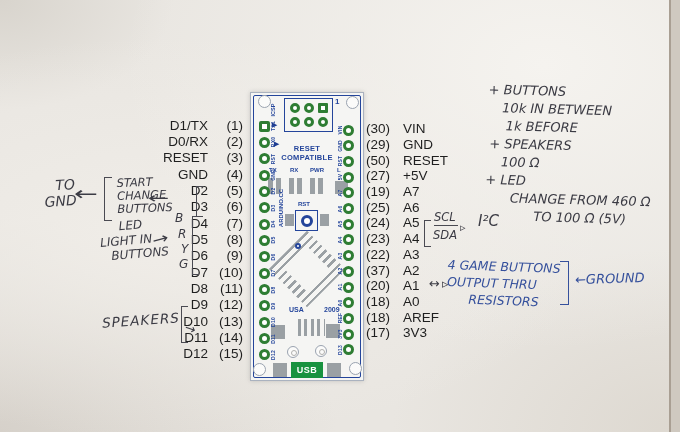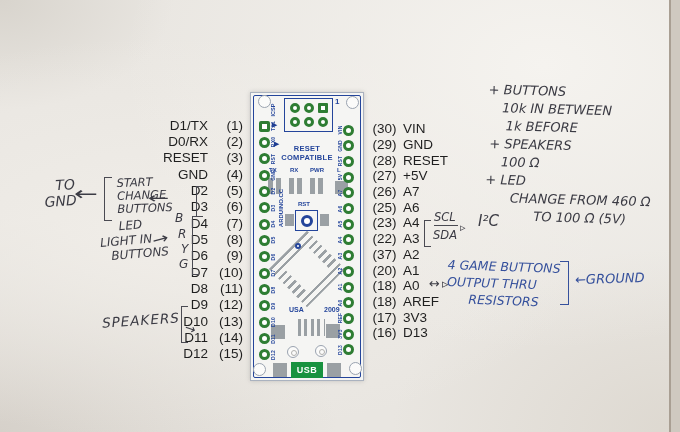--- a/index.html
+++ b/index.html
@@ -16,21 +16,21 @@
        background:#cfc9c0;border-left:2px solid #a99f93;}
   
   .pincol{position:absolute;color:#1f1f1f;}
   #left-pins{left:124px;top:117px;width:119px;}
   #right-pins{left:366px;top:121px;width:130px;}
   .prow{display:flex;align-items:center;font-size:13.5px;font-weight:500;}
   #left-pins .prow{height:16.35px;justify-content:flex-end;}
   #right-pins .prow{height:15.7px;justify-content:flex-start;}
   #left-pins .pname{flex:1;text-align:right;}
   #left-pins .pnum{width:35px;text-align:right;}
-  #right-pins .pnum{width:37px;text-align:center;}
+  #right-pins .pnum{width:37px;text-align:left;}
   #right-pins .pname{text-align:left;}
   
   .board{position:absolute;left:250px;top:92px;width:112px;height:287px;
          background:#f5f5f3;border:1px solid #aab2bf;box-shadow:0 0 4px rgba(120,120,120,.35);}
   .silk-frame{position:absolute;inset:2px;border:1.5px solid #24459b;border-radius:2px;}
   .hole{position:absolute;width:13px;height:13px;border-radius:50%;
         background:#fbfbfa;border:1.5px solid #9aa3b0;box-sizing:border-box;}
   .pad{position:absolute;width:11px;height:11px;border-radius:50%;
        background:#fff;border:3px solid #2e7d33;box-sizing:border-box;}
   .pad.sq{border-radius:2px;}
@@ -144,36 +144,40 @@
   <div id="right-pins" class="pincol">
       <div class="prow">
         <span class="pnum">(30)</span>
         <span class="pname">VIN</span>
       </div>
       <div class="prow">
         <span class="pnum">(29)</span>
         <span class="pname">GND</span>
       </div>
       <div class="prow">
-        <span class="pnum">(28)</span>
+        <span class="pnum">(50)</span>
         <span class="pname">RESET</span>
       </div>
       <div class="prow">
         <span class="pnum">(27)</span>
         <span class="pname">+5V</span>
       </div>
       <div class="prow">
-        <span class="pnum">(26)</span>
+        <span class="pnum">(19)</span>
         <span class="pname">A7</span>
       </div>
       <div class="prow">
         <span class="pnum">(25)</span>
         <span class="pname">A6</span>
       </div>
       <div class="prow">
+        <span class="pnum">(24)</span>
+        <span class="pname">A5</span>
+      </div>
+      <div class="prow">
         <span class="pnum">(23)</span>
         <span class="pname">A4</span>
       </div>
       <div class="prow">
         <span class="pnum">(22)</span>
         <span class="pname">A3</span>
       </div>
       <div class="prow">
         <span class="pnum">(37)</span>
         <span class="pname">A2</span>
@@ -186,24 +190,20 @@
         <span class="pnum">(18)</span>
         <span class="pname">A0</span>
       </div>
       <div class="prow">
         <span class="pnum">(18)</span>
         <span class="pname">AREF</span>
       </div>
       <div class="prow">
         <span class="pnum">(17)</span>
         <span class="pname">3V3</span>
-      </div>
-      <div class="prow">
-        <span class="pnum">(16)</span>
-        <span class="pname">D13</span>
       </div>
     </div>
 
   <div class="board">
     <div class="silk-frame"></div>
     <div class="hole" style="left:7px;top:2px;"></div>
     <div class="hole" style="left:95px;top:3px;"></div>
     <div class="hole" style="left:2px;top:270px;"></div>
     <div class="hole" style="left:98px;top:269px;"></div>
 

